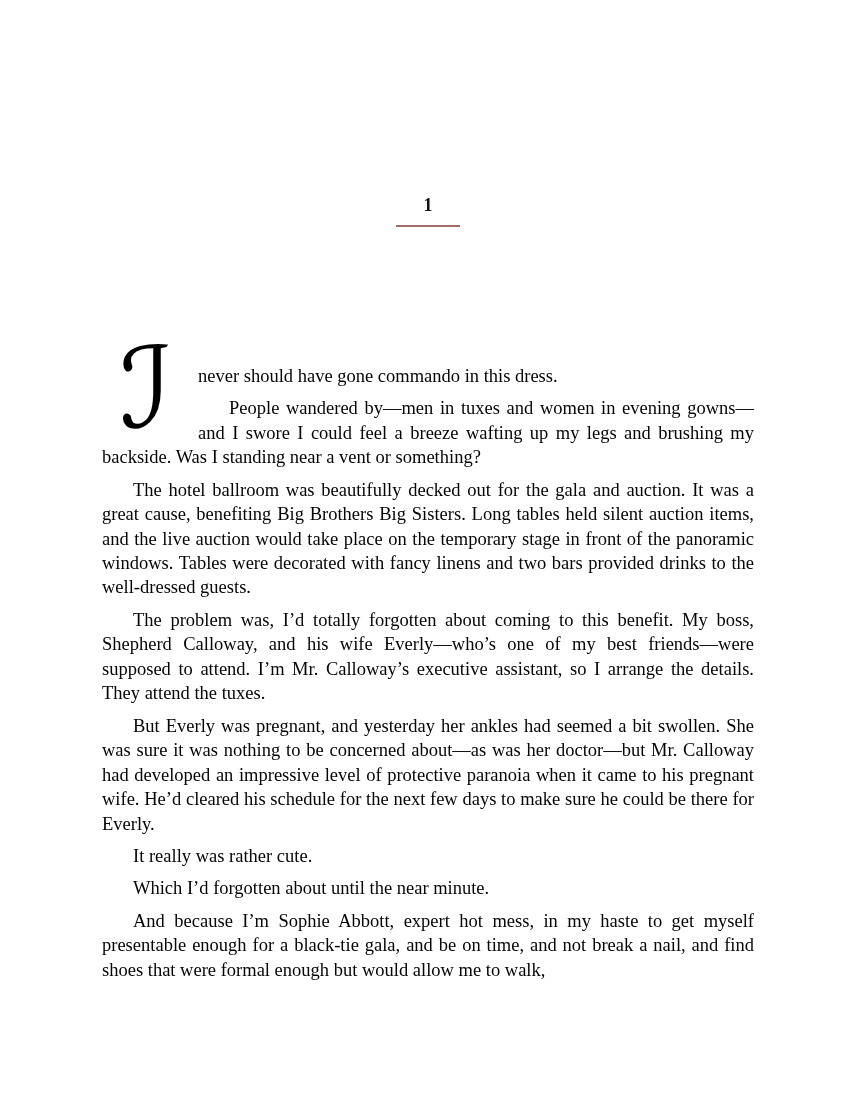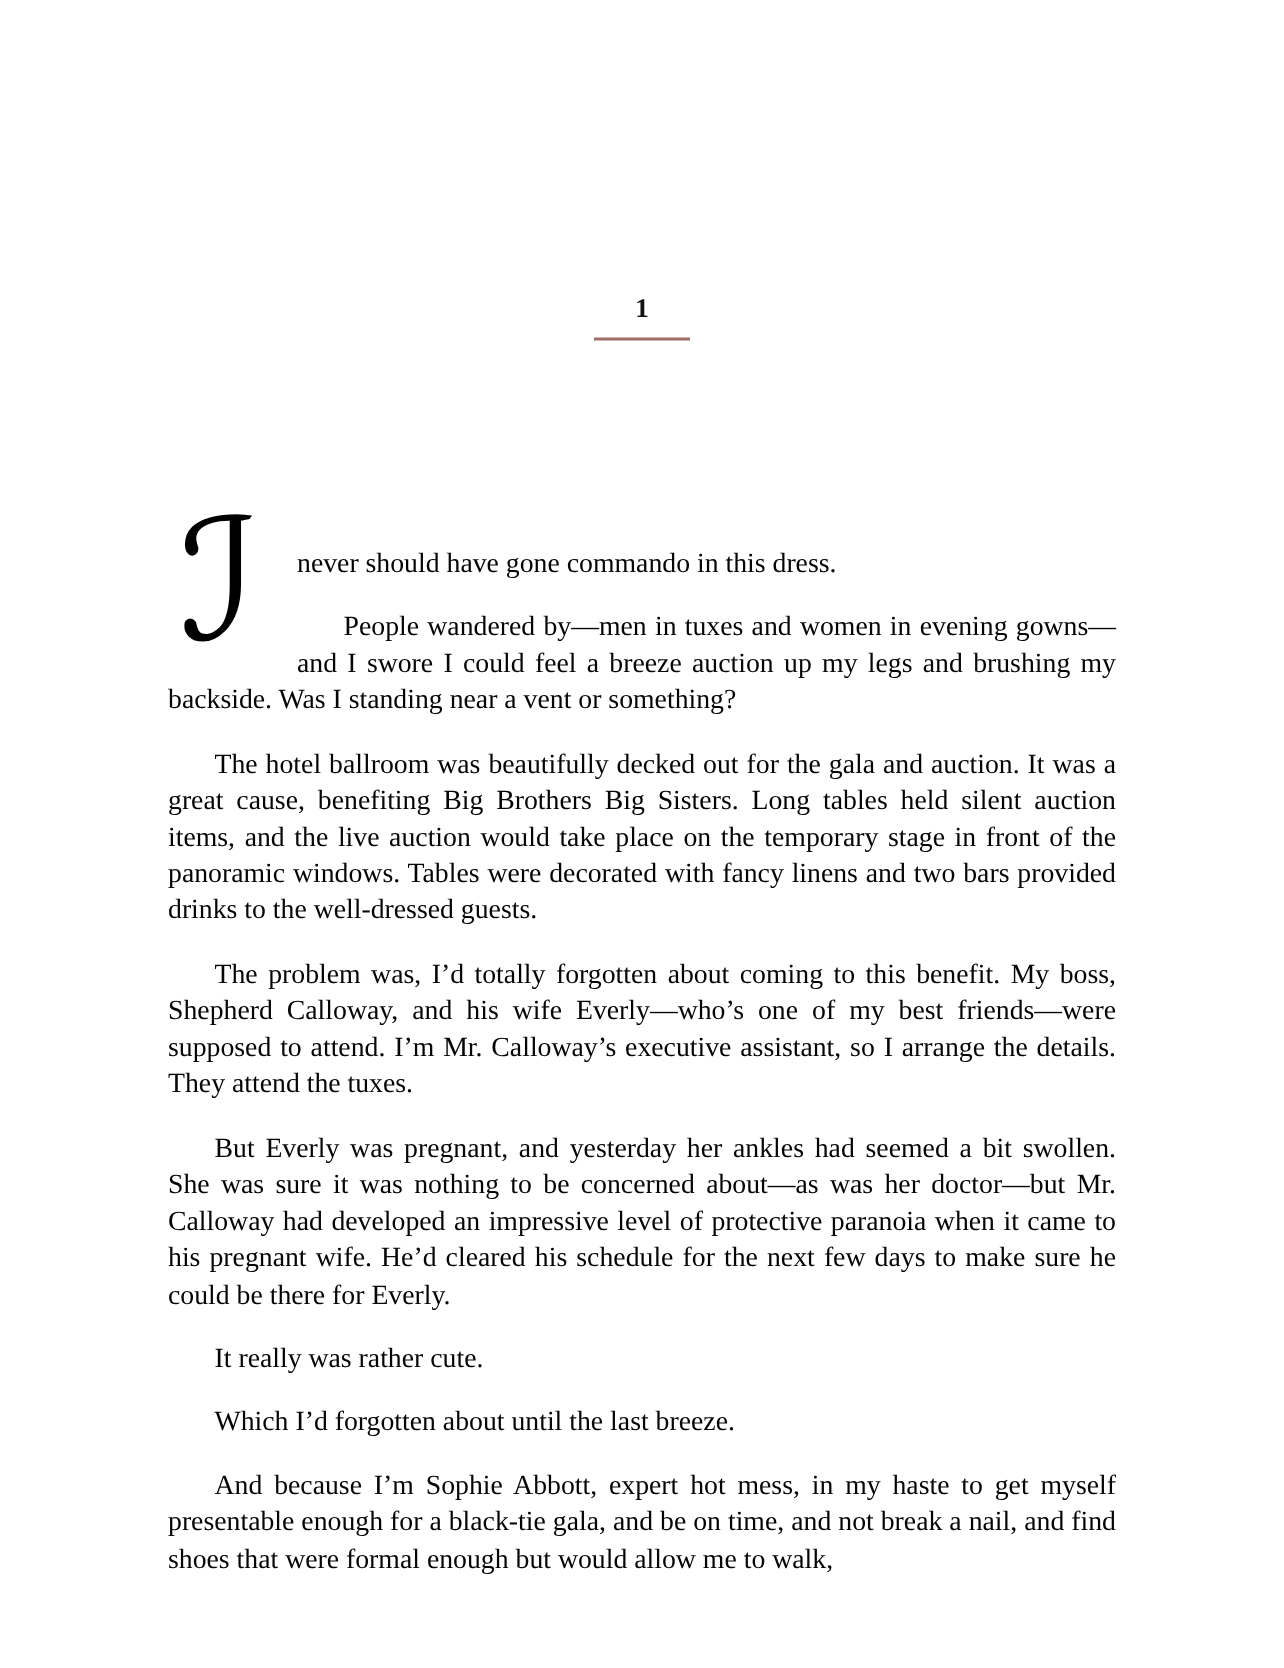--- a/index.html
+++ b/index.html
@@ -42,21 +42,21 @@
     letter-spacing: 1px;
     color: #111111;
   }
   .body-text {
     margin-top: 137px;
     font-size: 18.5px;
     line-height: 24.45px;
     text-align: justify;
   }
   .body-text p {
-    margin: 18px;
+    margin: 8px;
     padding: 0;
     text-indent: 31px;
   }
   .body-text p.no-indent {
     text-indent: 0;
   }
   .dropcap {
     float: left;
     width: 104px;
     height: 72px;
@@ -76,21 +76,21 @@
 <div class="page">
   <div class="chapter-head">
     <div class="chapter-number">1</div>
     <div class="chapter-rule" style="background: rgb(158, 110, 105);"></div>
   </div>
 
   <div class="body-text">
     <span class="dropcap">ℐ</span>
 
   <p class="no-indent">never should have gone commando in this dress.</p>
-      <p>People wandered by—men in tuxes and women in evening gowns—and I swore I could feel a breeze auction up my legs and brushing my backside. Was I standing near a vent or something?</p>
+      <p>People wandered by—men in tuxes and women in evening gowns—and I swore I could feel a breeze wafting up my legs and brushing my backside. Was I standing near a vent or something?</p>
       <p>The hotel ballroom was beautifully decked out for the gala and auction. It was a great cause, benefiting Big Brothers Big Sisters. Long tables held silent auction items, and the live auction would take place on the temporary stage in front of the panoramic windows. Tables were decorated with fancy linens and two bars provided drinks to the well-dressed guests.</p>
       <p>The problem was, I’d totally forgotten about coming to this benefit. My boss, Shepherd Calloway, and his wife Everly—who’s one of my best friends—were supposed to attend. I’m Mr. Calloway’s executive assistant, so I arrange the details. They attend the tuxes.</p>
       <p>But Everly was pregnant, and yesterday her ankles had seemed a bit swollen. She was sure it was nothing to be concerned about—as was her doctor—but Mr. Calloway had developed an impressive level of protective paranoia when it came to his pregnant wife. He’d cleared his schedule for the next few days to make sure he could be there for Everly.</p>
       <p>It really was rather cute.</p>
-      <p>Which I’d forgotten about until the last breeze.</p>
+      <p>Which I’d forgotten about until the near minute.</p>
       <p>And because I’m Sophie Abbott, expert hot mess, in my haste to get myself presentable enough for a black-tie gala, and be on time, and not break a nail, and find shoes that were formal enough but would allow me to walk,</p>
     </div>
 </div>
 
 </body></html>

